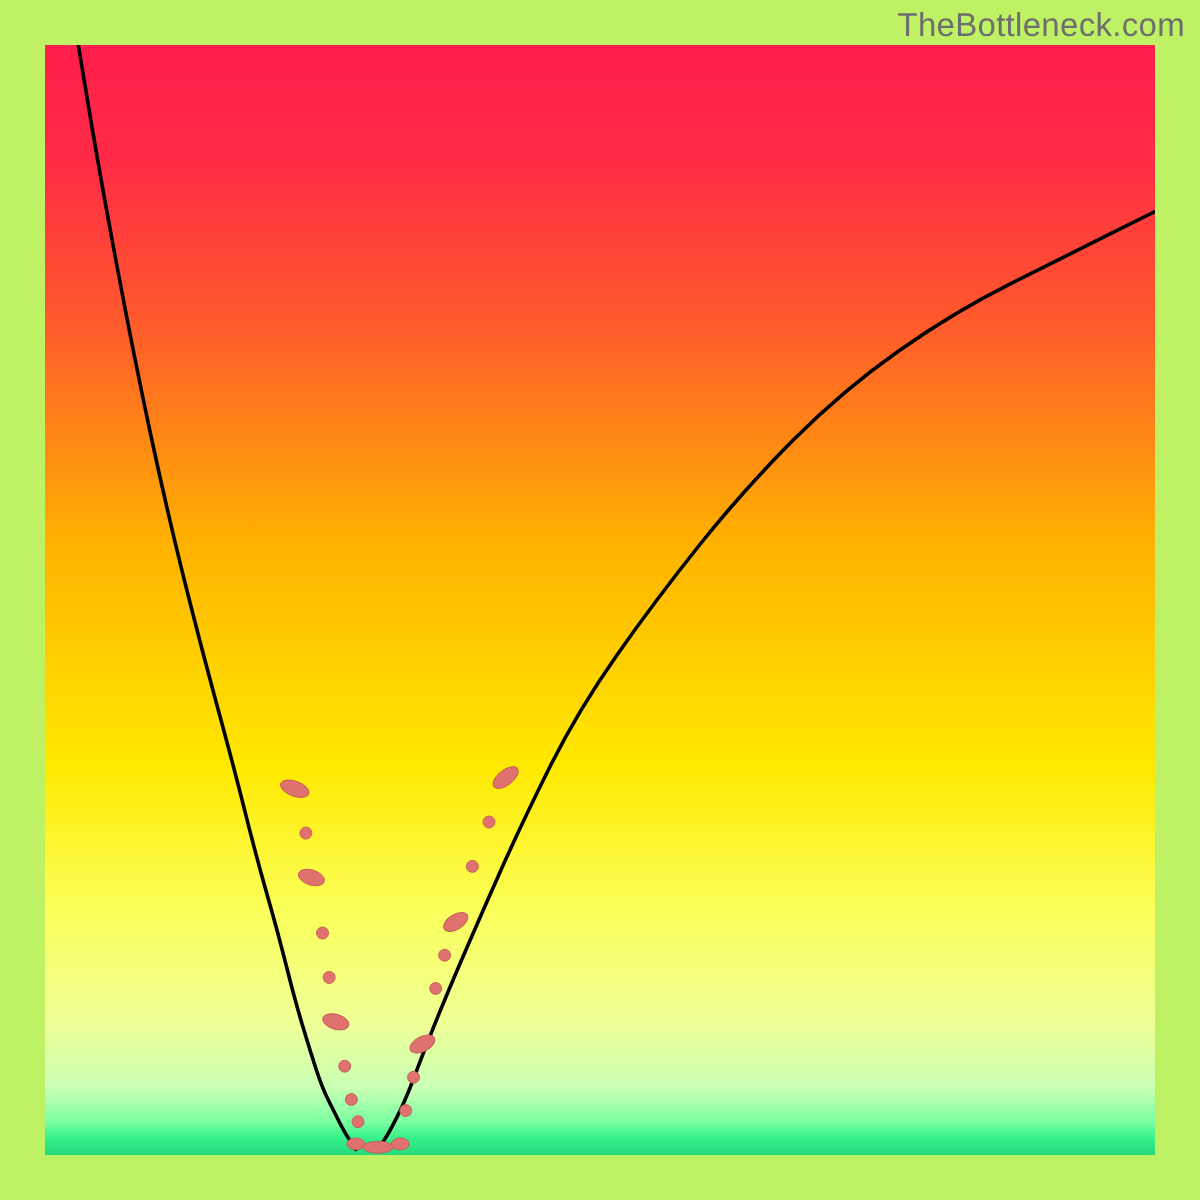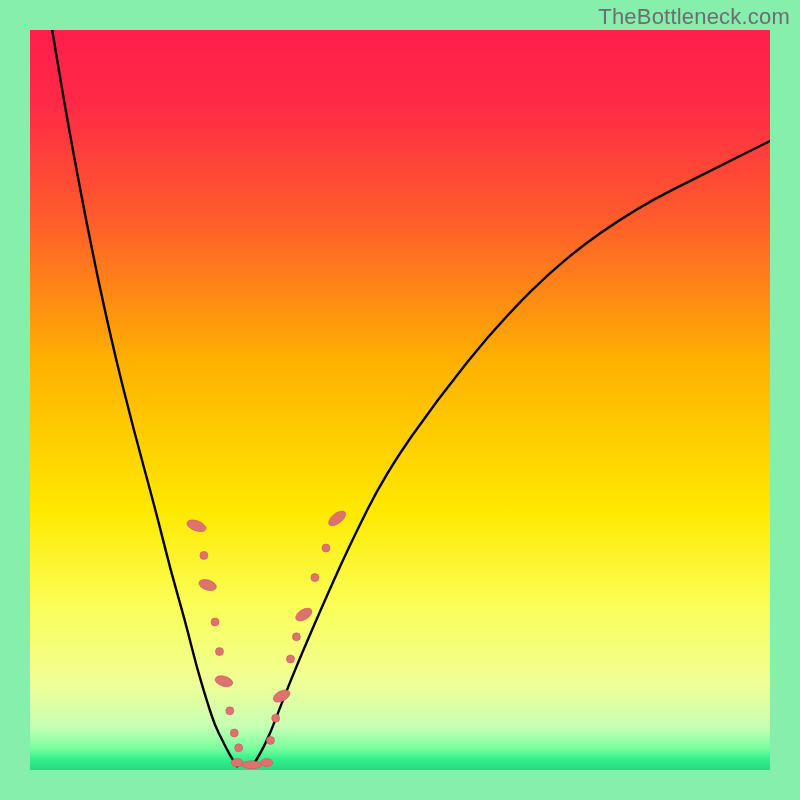--- a/index.html
+++ b/index.html
@@ -8,21 +8,21 @@
     width: 800px;
     height: 800px;
     overflow: hidden;
     background: #fff;
     font-family: Arial, Helvetica, sans-serif;
   }
   .stage {
     position: relative;
     width: 800px;
     height: 800px;
-    background: #86efac;
+    background: #bef264;
   }
   .watermark {
     position: absolute;
     top: 4px;
     right: 10px;
     color: #6e6e6e;
     font-size: 22px;
     font-weight: 400;
     letter-spacing: 0.2px;
     z-index: 10;

